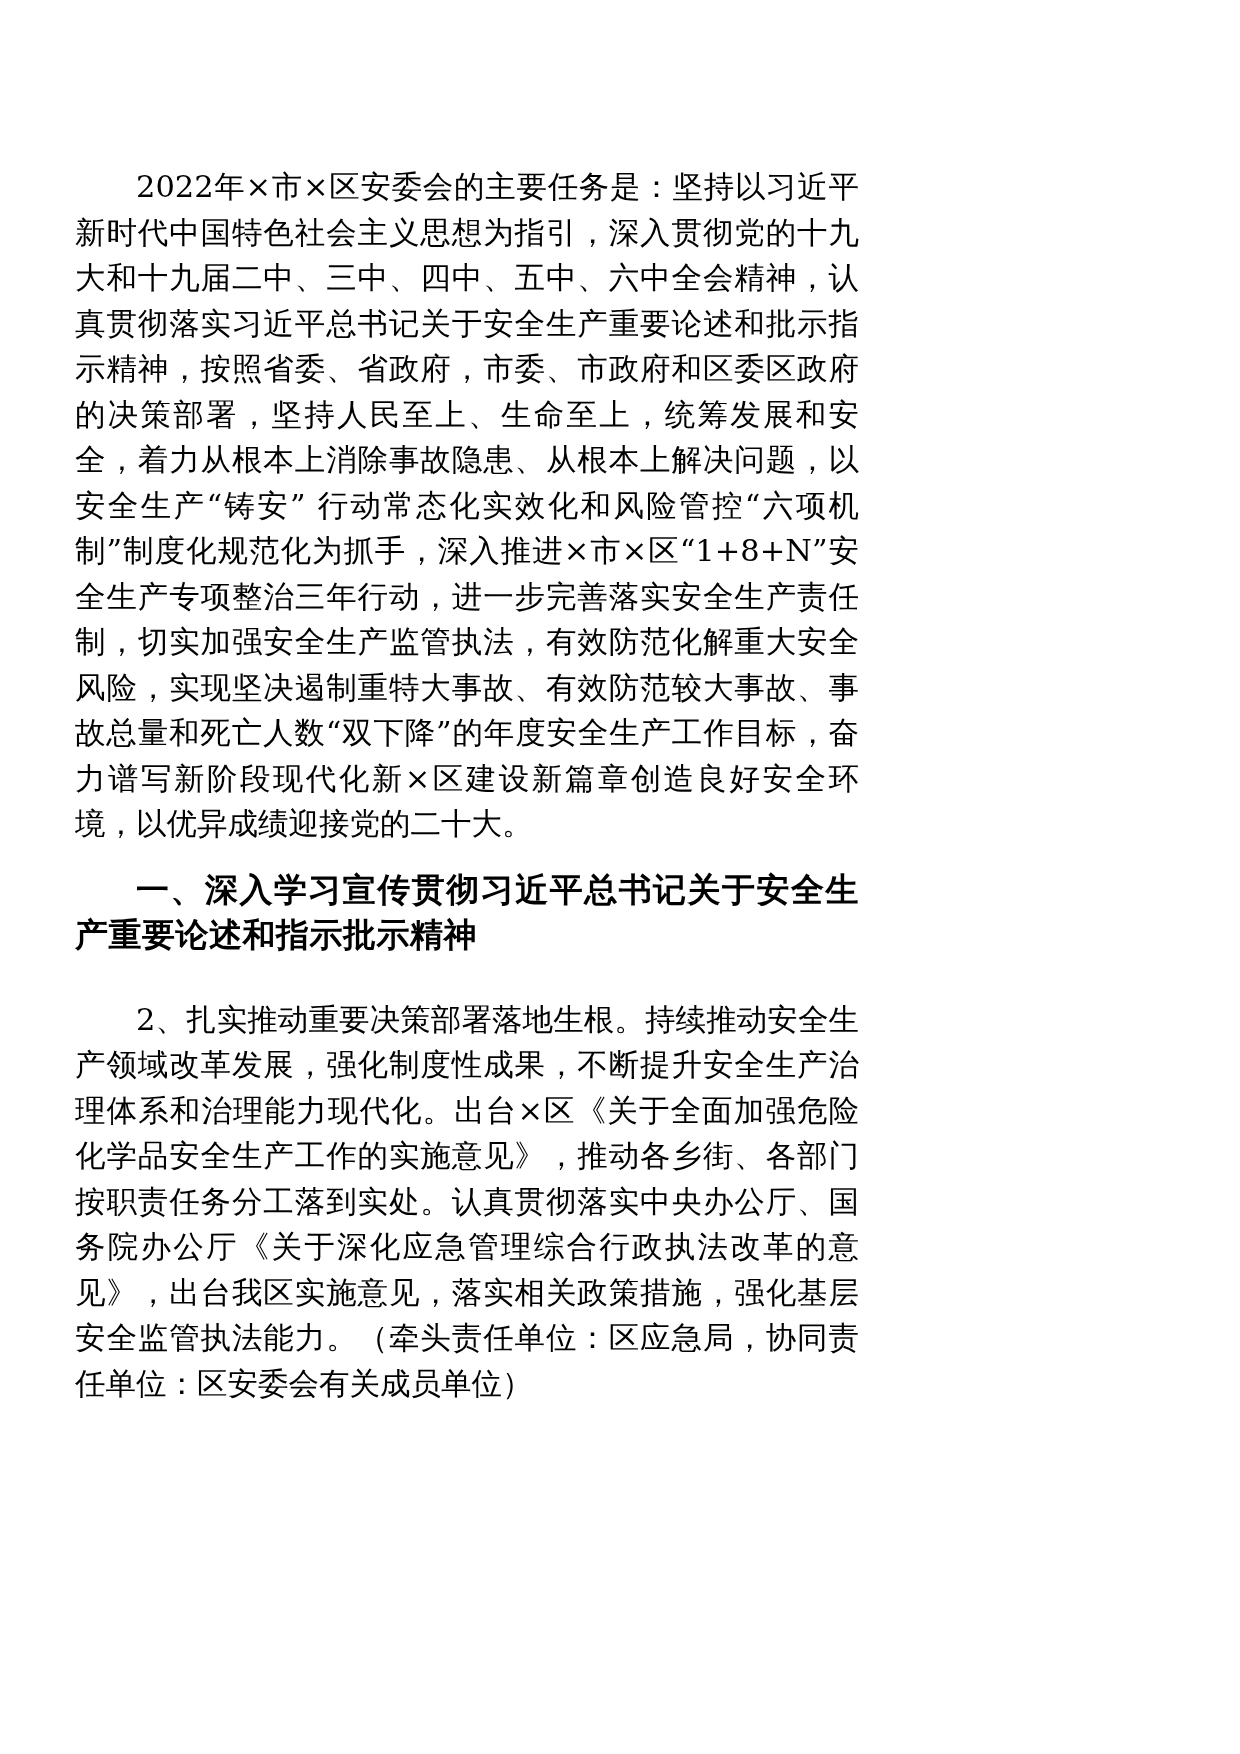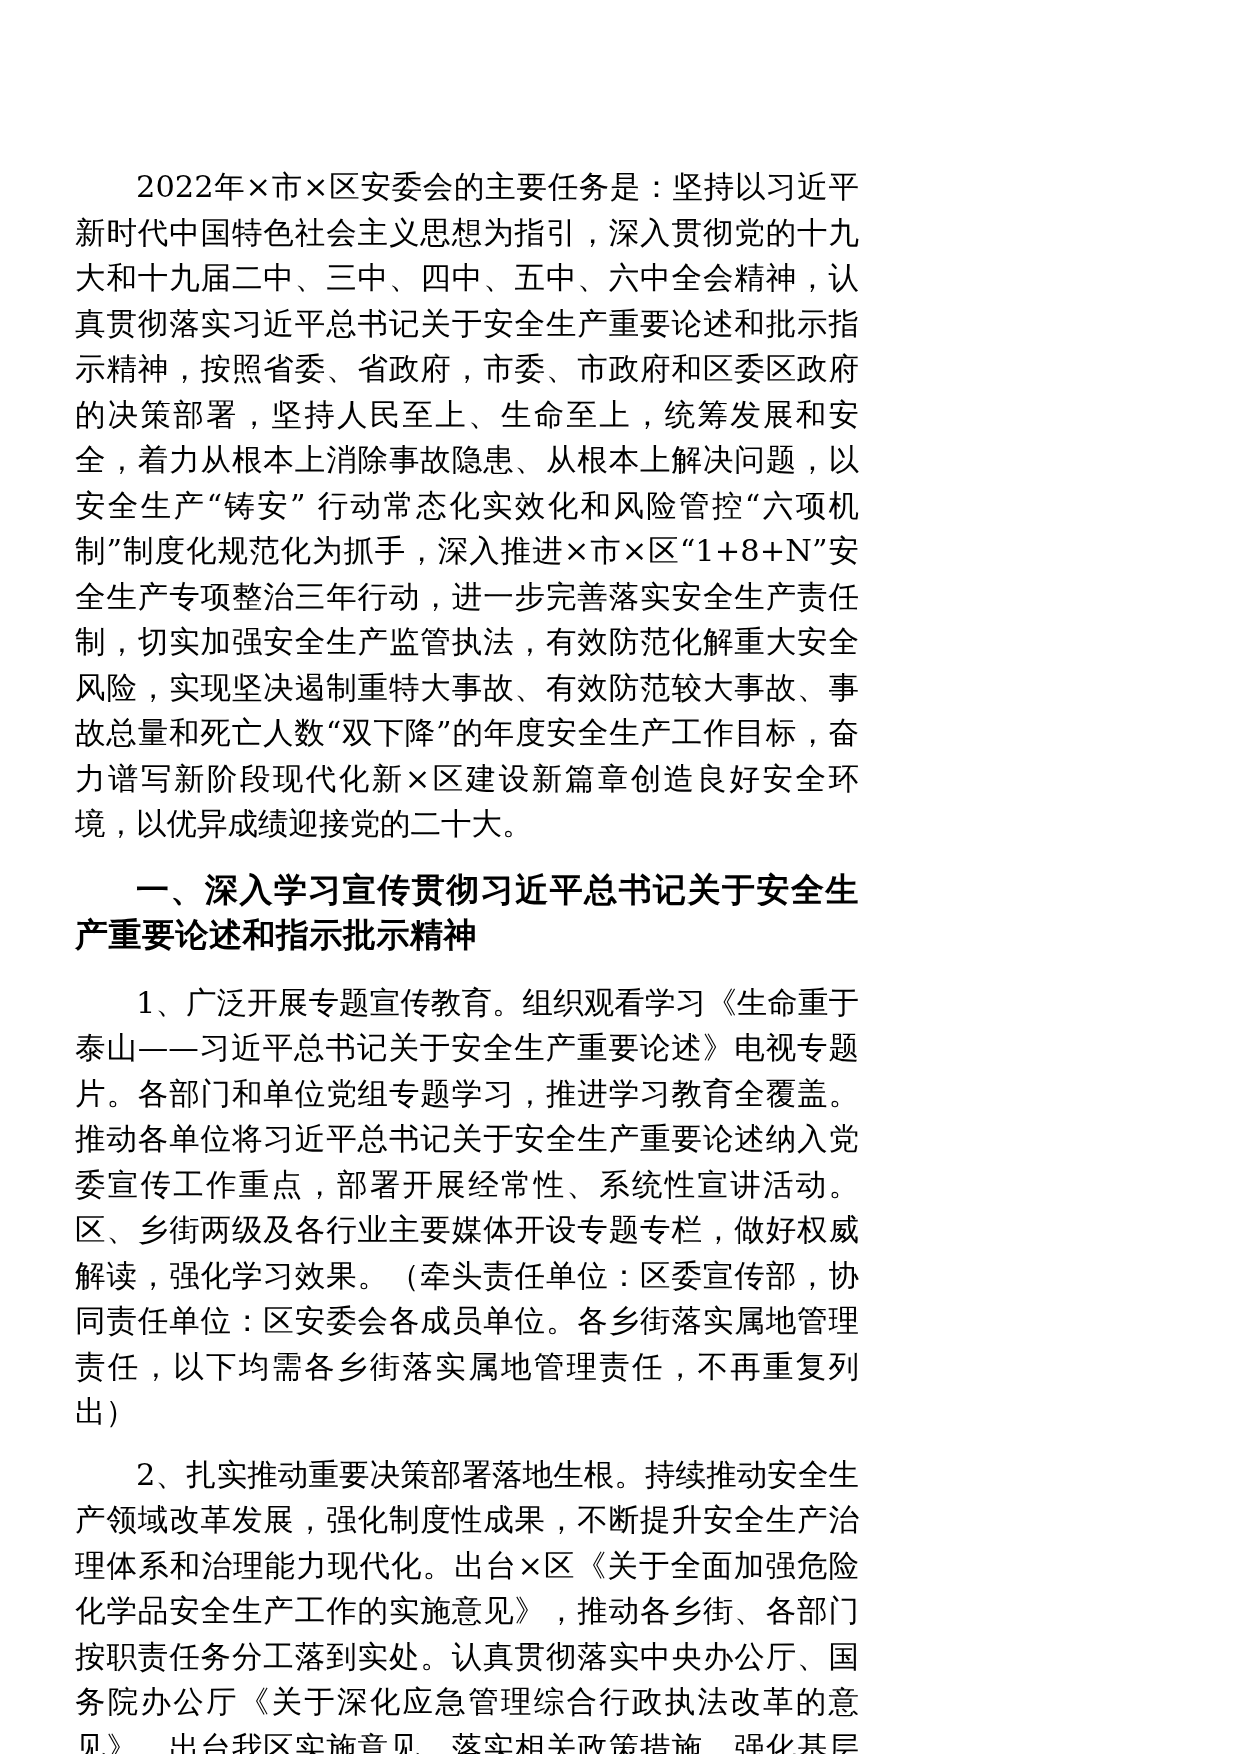--- a/index.html
+++ b/index.html
@@ -68,20 +68,19 @@
   <div class="doc-body">
 
     <p class="para">2022年×市×区安委会的主要任务是：坚持以习近平新时代中国特色社会主义思想为指引，深入贯彻党的十九大和十九届二中、三中、四中、五中、六中全会精神，认真贯彻落实习近平总书记关于安全生产重要论述和批示指示精神，按照省委、省政府，市委、市政府和区委区政府的决策部署，坚持人民至上、生命至上，统筹发展和安全，着力从根本上消除事故隐患、从根本上解决问题，以安全生产“铸安” 行动常态化实效化和风险管控“六项机制”制度化规范化为抓手，深入推进×市×区“1+8+N”安全生产专项整治三年行动，进一步完善落实安全生产责任制，切实加强安全生产监管执法，有效防范化解重大安全风险，实现坚决遏制重特大事故、有效防范较大事故、事故总量和死亡人数“双下降”的年度安全生产工作目标，奋力谱写新阶段现代化新×区建设新篇章创造良好安全环境，以优异成绩迎接党的二十大。</p>
 
     <div class="heading-gap-top"></div>
 
     <h2 class="section-heading">一、深入学习宣传贯彻习近平总书记关于安全生产重要论述和指示批示精神</h2>
 
     <div class="heading-gap-bottom"></div>
 
-    <p class="para">1、广泛开展专题宣传教育。组织观看学习《生命重于泰山——习近平总书记关于安全生产重要论述》电视专题片。各部门和单位党组专题学习，推进学习教育全覆盖。推动各单位将习近平总书记关于安全生产重要论述纳入党委宣传工作重点，部署开展经常性、系统性宣讲活动。区、乡街两级及各行业主要媒体开设专题专栏，做好权威解读，强化学习效果。（牵头责任单位：区委宣传部，协同责任单位：区安委会各成员单位。各乡街落实属地管理责任，以下均需各乡街落实属地管理责任，不再重复列出）</p>
 
     <div class="gap"></div>
 
     <p class="para">2、扎实推动重要决策部署落地生根。持续推动安全生产领域改革发展，强化制度性成果，不断提升安全生产治理体系和治理能力现代化。出台×区《关于全面加强危险化学品安全生产工作的实施意见》，推动各乡街、各部门按职责任务分工落到实处。认真贯彻落实中央办公厅、国务院办公厅《关于深化应急管理综合行政执法改革的意见》，出台我区实施意见，落实相关政策措施，强化基层安全监管执法能力。（牵头责任单位：区应急局，协同责任单位：区安委会有关成员单位）</p>
 
   </div>
 </div>
 
 </body></html>

